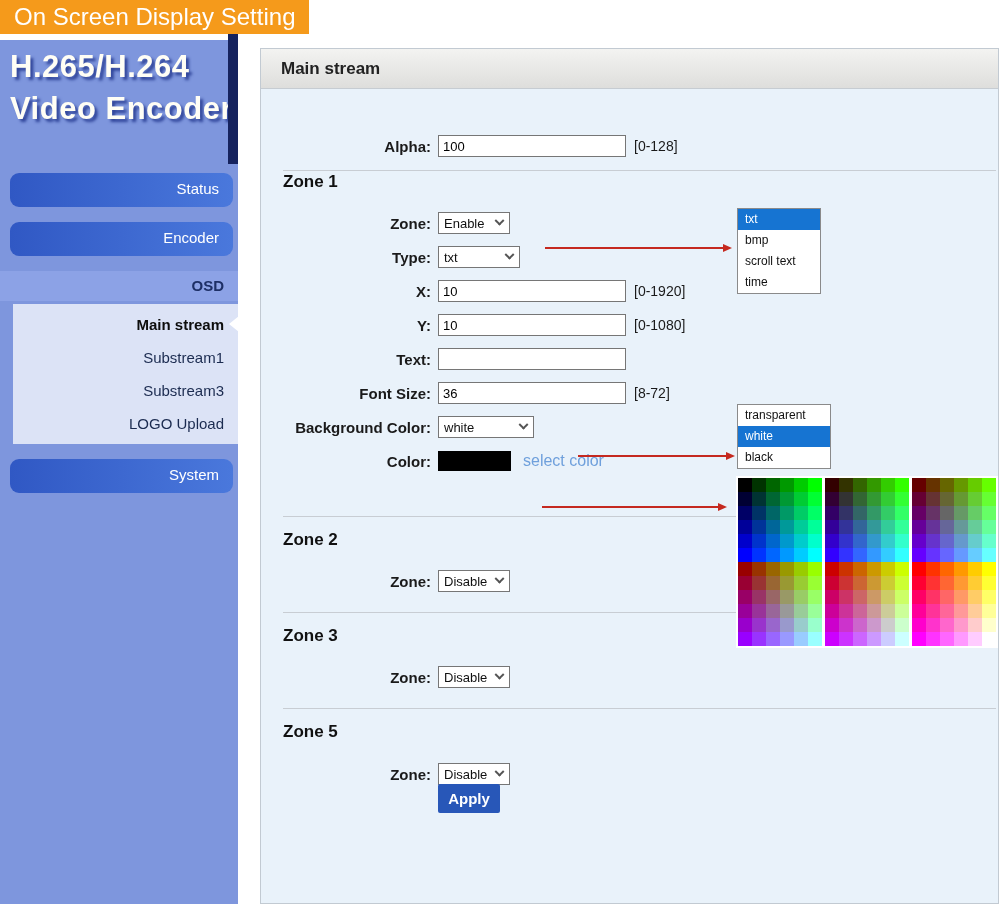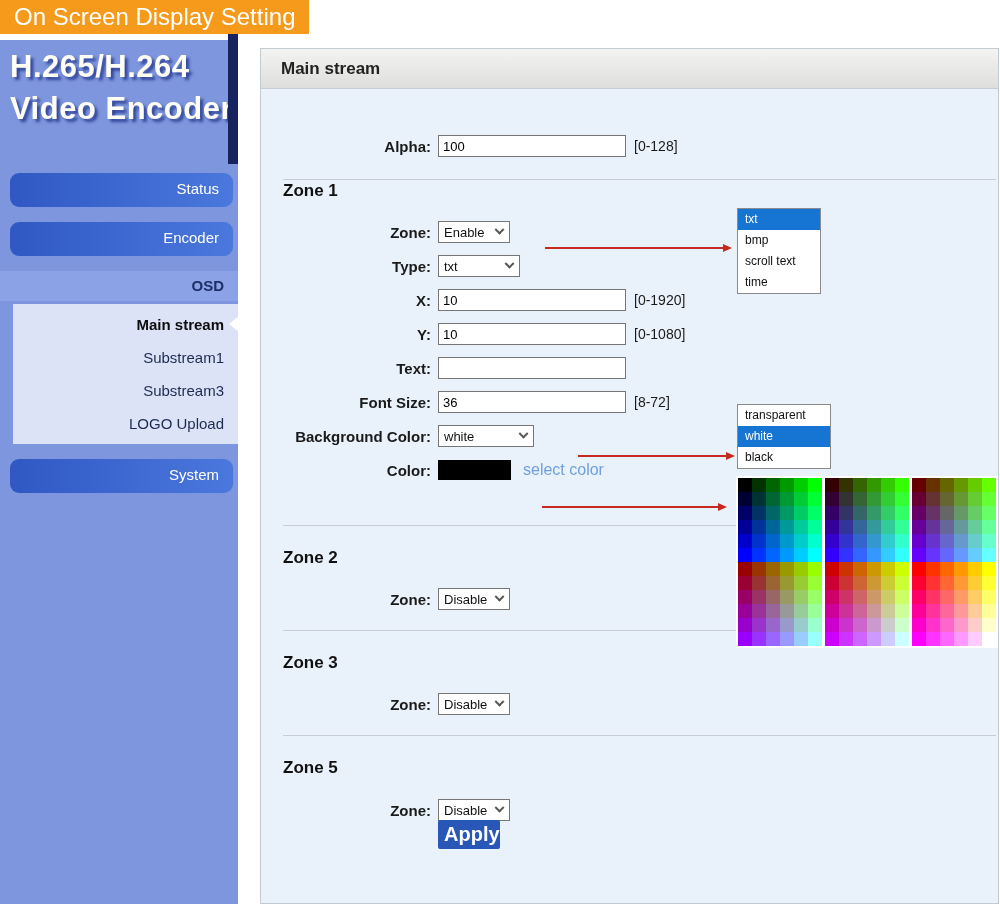--- a/index.html
+++ b/index.html
@@ -61,27 +61,27 @@
   .hint { margin-left:8px; font-size:14px; color:#1A1A1A; }
   .sel {
     height:22px; border:1px solid #767676; background:#fff; display:flex; align-items:center;
     justify-content:space-between; padding:0 6px 0 5px; font-size:13px; color:#111; cursor:pointer;
   }
   .chev { width:7px; height:7px; border-right:2px solid #555; border-bottom:2px solid #555; transform:rotate(45deg) translate(-2px,-2px); }
   .w68{width:72px} .w82{width:82px} .w96{width:96px}
 
   .zone-h { font-size:17px; font-weight:bold; color:#111; margin:22px 0 0 22px; height:22px; line-height:22px; }
   .divider { border-top:1px solid #C8CDD3; margin-left:22px; margin-right:2px; }
-  .mt45{margin-top:45px}.mt22{margin-top:21px}.mt10{margin-top:0}.mt18{margin-top:18px}.mt43{margin-top:43px}.mt19{margin-top:19px}
+  .mt45{margin-top:45px}.mt22{margin-top:12px}.mt10{margin-top:0}.mt18{margin-top:18px}.mt43{margin-top:43px}.mt19{margin-top:19px}
 
   .swatch { width:73px; height:20px; background:#000; border:1px solid #000; cursor:pointer; }
   .sel-color-link { margin-left:12px; font-size:16px; color:#6FA0DC; text-decoration:none; cursor:pointer; }
 
   .apply-btn {
-    width:62px; height:29px; background:#2857B8; color:#fff; font-weight:bold; font-size:20px;
+    width:62px; height:29px; background:#2857B8; color:#fff; font-weight:bold; font-size:15px;
     border:none; border-radius:2px; cursor:pointer; font-family:"Liberation Sans",sans-serif;
   }
 
   
   .r-arrow { position:absolute; height:2px; background:#C5291F; z-index:20; }
   .r-arrow::after {
     content:''; position:absolute; right:-9px; top:-3px; width:0; height:0;
     border-left:9px solid #C5291F; border-top:4px solid transparent; border-bottom:4px solid transparent;
   }
   #arrow-type { left:545px; top:247px; width:178px; }

